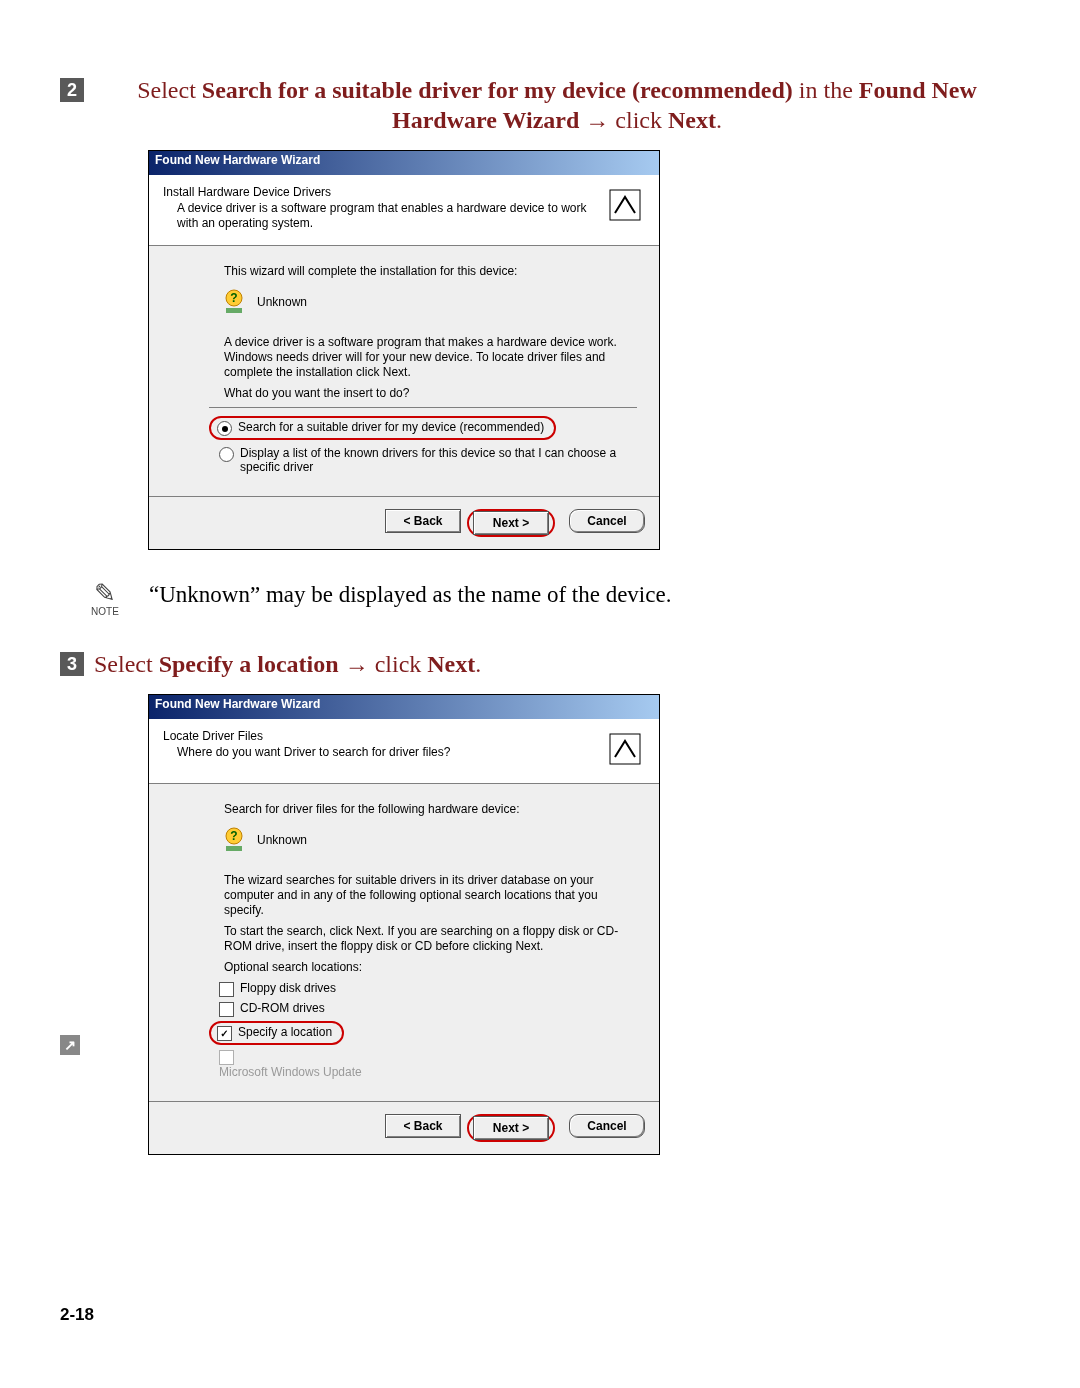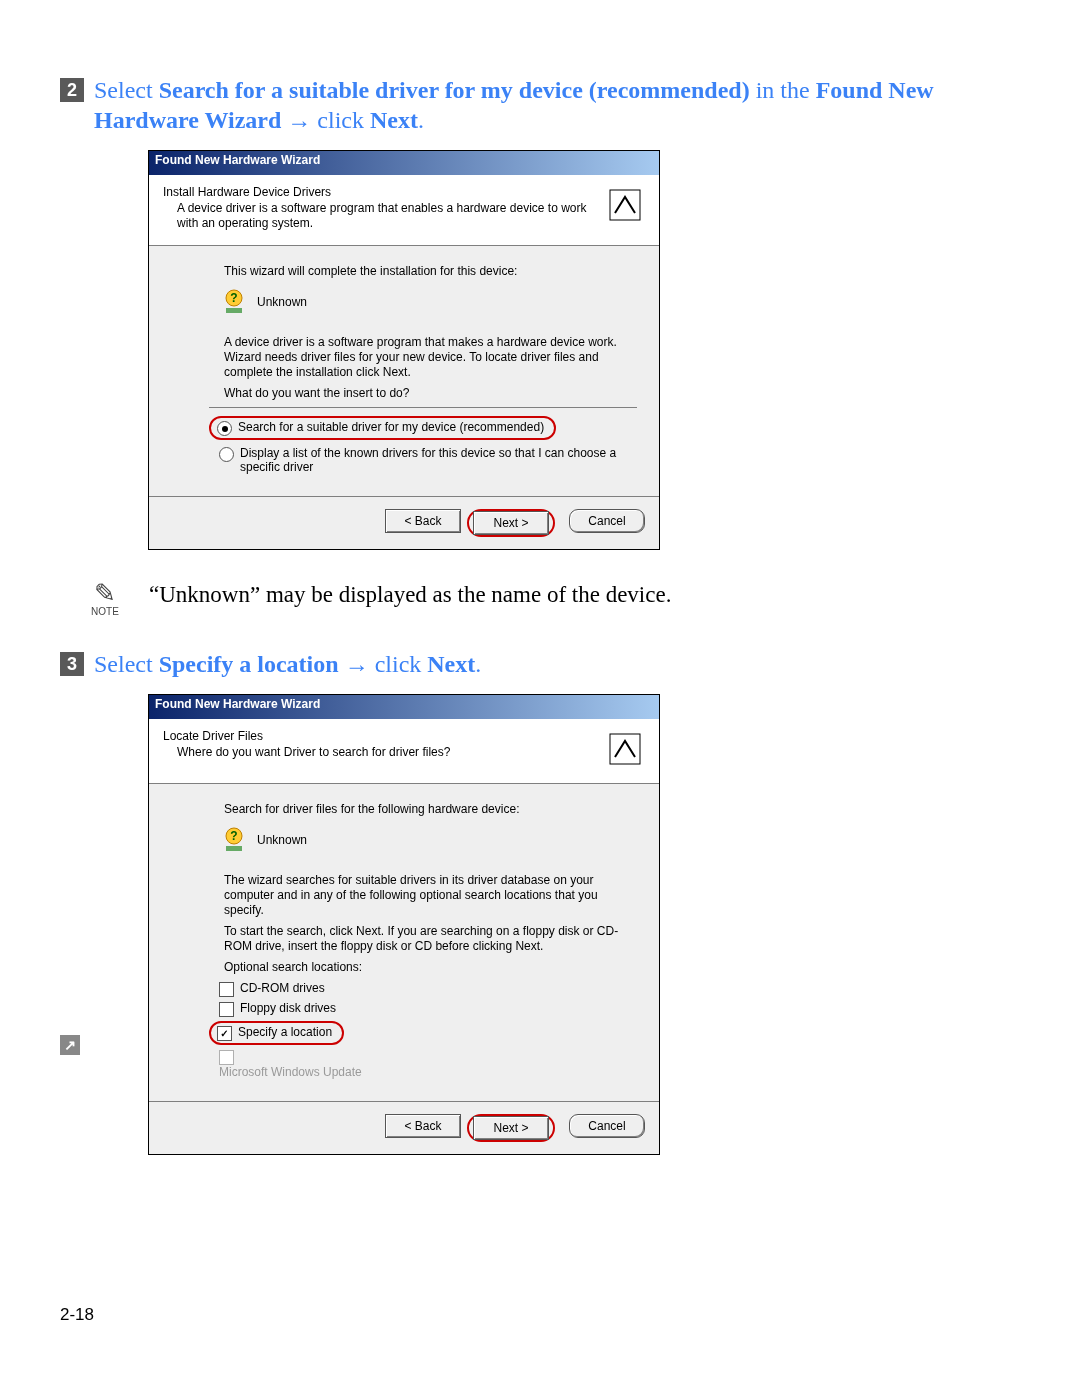--- a/index.html
+++ b/index.html
@@ -30,21 +30,22 @@
     align-items: center;
     justify-content: center;
     margin-right: 10px;
     flex-shrink: 0;
     margin-top: 3px;
   }
   .step-text {
     font-family: "Times New Roman", Times, serif;
     font-size: 24px;
     line-height: 1.25;
-    color: #3b82f6;
+    color: #7f1d1d;
+    text-align: center;
   }
   .step-text .bold { font-weight: bold; }
   .dialog-wrap {
     margin-left: 88px;
     margin-bottom: 30px;
   }
   .wizard {
     width: 510px;
     border: 1px solid #000;
     background: #efefef;
@@ -122,38 +123,38 @@
     border-top: 1px solid #7f7f7f;
     background: #efefef;
   }
   .wiz-btn {
     min-width: 74px;
     height: 22px;
     background: #efefef;
     border: 1px solid #555;
     box-shadow: inset 1px 1px 0 #fff, inset -1px -1px 0 #808080;
     font-size: 12px;
-    display:flex;align-items:center;justify-content:center;
+    display:flex;align-items:center;justify-content:center;font-weight:bold;
   }
   .wiz-btn.cancel { margin-left: 8px; border-radius: 9px; }
   .note-row {
     display:flex; align-items:flex-start;
     margin: 5px 0 32px 25px;
   }
   .note-icon-col { width: 40px; text-align:center; font-size:10px; color:#444; }
   .note-icon-col .pencil { font-size: 26px; line-height: 1; }
   .note-text {
     font-family: "Times New Roman", Times, serif;
     font-size: 23px; margin-left: 24px; margin-top: 2px;
   }
   .page-num {
     position: absolute;
     left: 60px;
     bottom: 60px;
-    font-weight: normal;
+    font-weight: bold;
     font-size: 17px;
   }
   .corner-arrow {
     position: absolute;
     left: 60px;
     bottom: 330px;
     width: 20px;height:20px;
     background:#888;
     display:flex;align-items:center;justify-content:center;
     color:#fff;font-size:14px;font-weight:bold;
@@ -191,21 +192,21 @@
         <div class="dev-row">
           <div class="dev-icon">
             <svg width="28" height="28" viewBox="0 0 28 28">
                 <circle cx="14" cy="10" r="8" fill="#ffcc33" stroke="#c08000"></circle>
                 <text x="14" y="14" text-anchor="middle" font-size="12" font-weight="bold" fill="#006000">?</text>
                 <rect x="6" y="20" width="16" height="5" fill="#66aa66"></rect>
               </svg>
           </div>
           <div class="dev-name">Unknown</div>
         </div>
-        <p>A device driver is a software program that makes a hardware device work. Wizard needs driver files for your new device. To locate driver files and complete the installation click Next.</p>
+        <p>A device driver is a software program that makes a hardware device work. Windows needs driver will for your new device. To locate driver files and complete the installation click Next.</p>
         <p>What do you want the insert to do?</p>
         <div class="wiz-sep"></div>
         <div style="margin-bottom:6px;">
           <span class="red-oval">
             <span class="radio-row" style="margin:0;">
               <span class="radio-dot sel"></span>
               <span>Search for a suitable driver for my device (recommended)</span>
             </span>
           </span>
         </div>
@@ -270,25 +271,25 @@
                 <rect x="6" y="20" width="16" height="5" fill="#66aa66"></rect>
               </svg>
           </div>
           <div class="dev-name">Unknown</div>
         </div>
         <p>The wizard searches for suitable drivers in its driver database on your computer and in any of the following optional search locations that you specify.</p>
         <p>To start the search, click Next. If you are searching on a floppy disk or CD-ROM drive, insert the floppy disk or CD before clicking Next.</p>
         <p>Optional search locations:</p>
         <div class="check-row">
           <span class="check-box"></span>
-          <span>CD-ROM drives</span>
+          <span>Floppy disk drives</span>
         </div>
         <div class="check-row">
           <span class="check-box"></span>
-          <span>Floppy disk drives</span>
+          <span>CD-ROM drives</span>
         </div>
         <div>
           <span class="red-oval">
             <span class="check-row" style="margin:0;">
               <span class="check-box sel"></span>
               <span>Specify a location</span>
             </span>
           </span>
         </div>
         <div class="check-row disabled">

